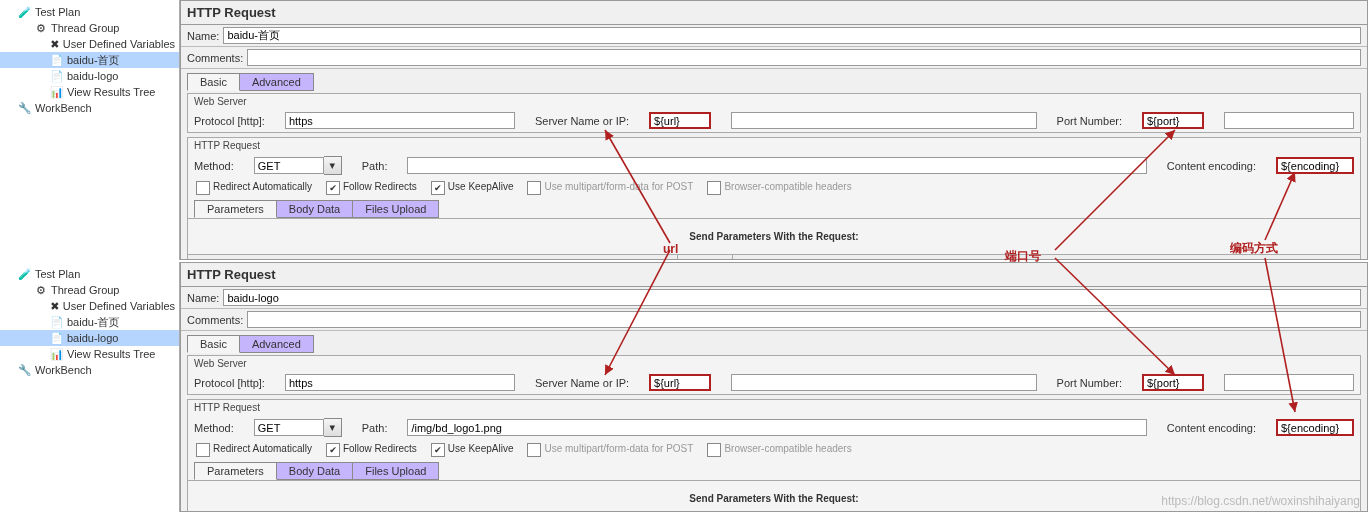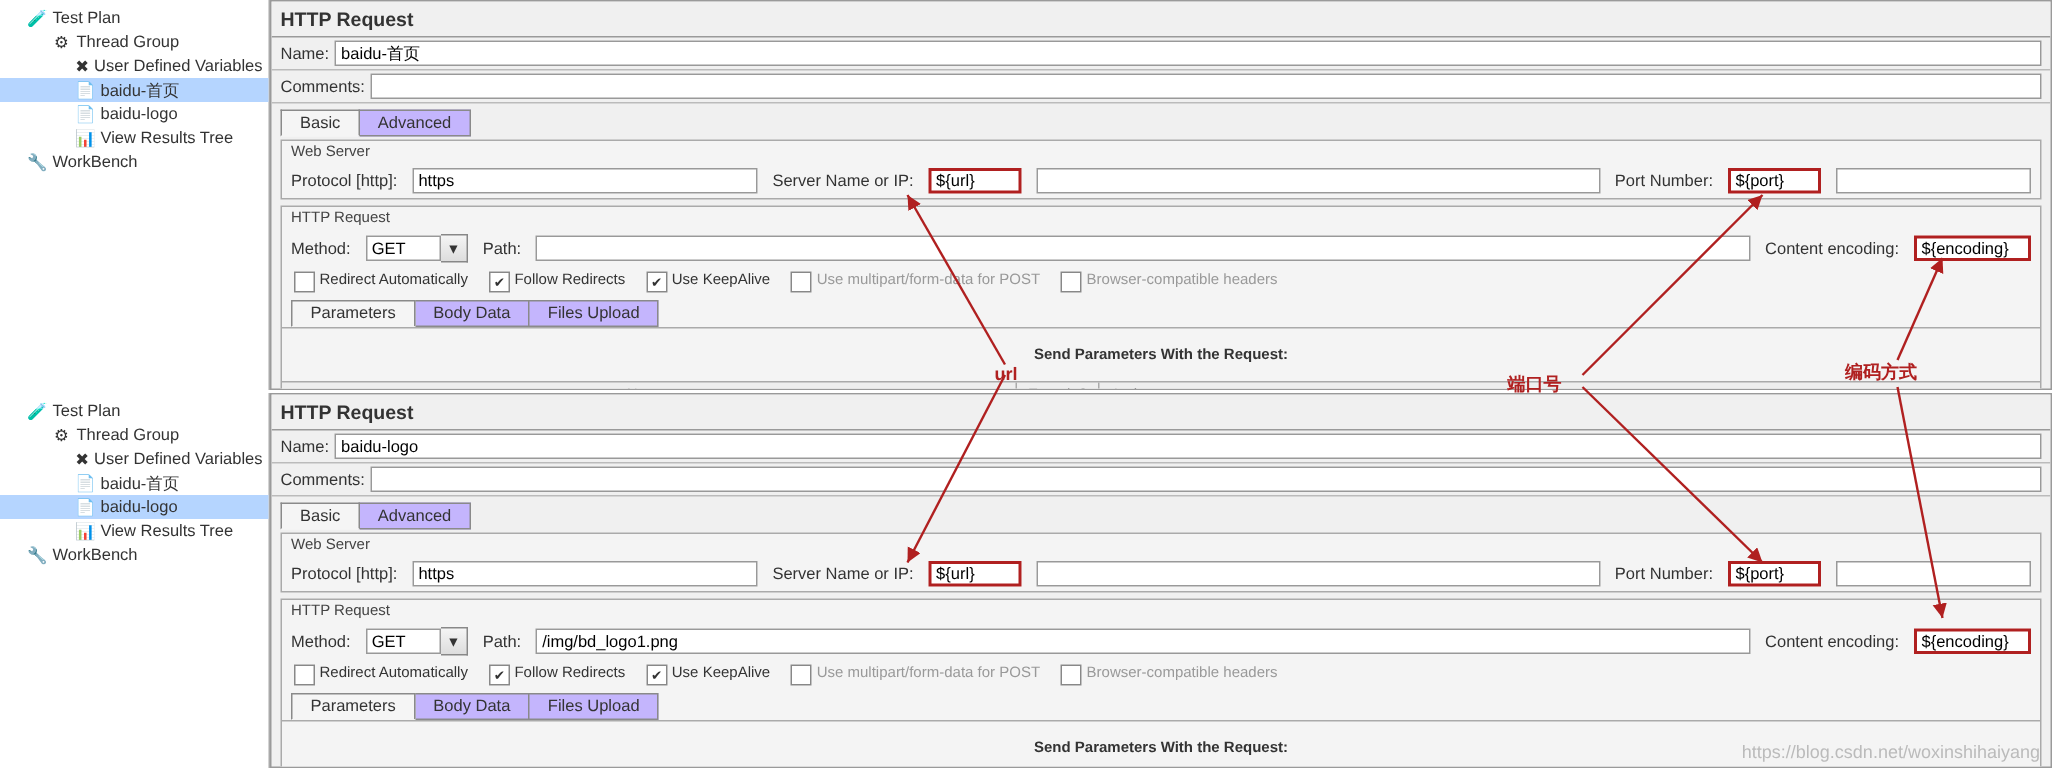--- a/index.html
+++ b/index.html
@@ -18,23 +18,23 @@
 .lab{white-space:nowrap}
 .inp{border:1px solid #999;background:#fff;height:17px;padding:0 3px;font:inherit;box-sizing:border-box}
 .inp.flex{flex:1}
 .inp.sm{width:62px}
 .comments{border-top:1px solid #bbb;border-bottom:1px solid #bbb}
 .tabs{display:flex;padding:4px 6px 0;gap:0}
 .tab{border:1px solid #8a8a8a;background:#c4b5fd;padding:2px 12px;cursor:default;margin-right:-1px}
 .tab.active{background:#f5f5f5;border-bottom:1px solid #f5f5f5;position:relative;z-index:1}
 .group{margin:2px 6px;border:1px solid #aaa;background:#f4f4f4}
 .group-title{font-size:10px;padding:2px 6px;color:#444}
-.group-row{display:flex;align-items:center;padding:3px 6px;gap:10px}
+.group-row{display:flex;align-items:center;padding:3px 6px;gap:20px}
 .sel-combo{display:flex;align-items:center}
-.sel-combo .inp{width:50px}
+.sel-combo .inp{width:70px}
 .sel-btn{width:17px;height:17px;border:1px solid #888;border-left:0;background:linear-gradient(#f5f5f5,#ddd);display:flex;align-items:center;justify-content:center;cursor:default}
 .cb{width:12px;height:12px;border:1px solid #888;background:#fff;display:inline-flex;align-items:center;justify-content:center;margin-right:3px}
 .cb.on::after{content:"✔";font-size:9px;color:#333}
 .cb-row{display:flex;align-items:center;gap:14px;padding:3px 8px}
 .cb-item{display:flex;align-items:flex-start;font-size:10px}
 .muted{color:#999}
 .tabs2{display:flex;padding:2px 6px 0}
 .sendparams{text-align:center;font-weight:bold;font-size:10px;padding:12px 0;border-top:1px solid #aaa}
 .thead{display:flex;border-top:1px solid #aaa;background:#eee}
 .th{border-right:1px solid #aaa;padding:3px 6px;font-size:10px;text-align:center;box-sizing:border-box}

